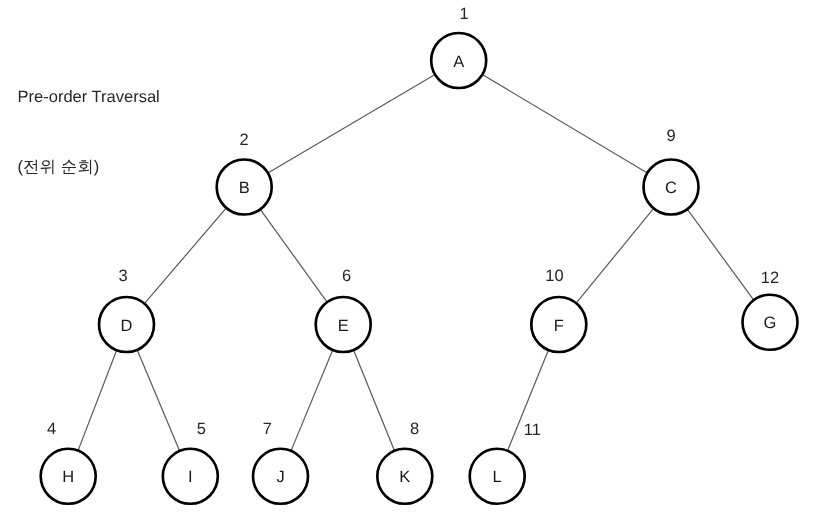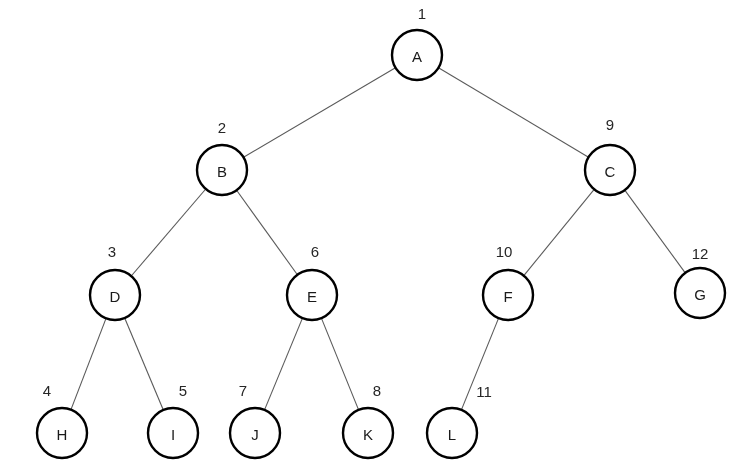--- a/index.html
+++ b/index.html
@@ -54,20 +54,22 @@
     font-size: 15px;
     fill: #262626;
     text-anchor: middle;
     dominant-baseline: central;
   }
 </style>
 </head>
 <body>
 
 <div class="title-block">
+  <span class="title-line">Pre-order Traversal</span>
+  <span class="title-line">(전위 순회)</span>
 </div>
 
 <svg id="canvas" viewBox="0 0 743 468">
   <g id="edges-layer">
       <line x1="395.4658524154049" y1="67.69962549860736" x2="243.53414758459508" y2="157.30037450139264" class="edge"></line>
       <line x1="438.4764975104969" y1="67.79687675495933" x2="588.523502489503" y2="157.20312324504067" class="edge"></line>
       <line x1="205.7427316645368" y1="188.99213590591498" x2="131.2572683354632" y2="276.007864094085" class="edge"></line>
       <line x1="236.6076181461269" y1="190.28835853628735" x2="297.3923818538731" y2="274.7116414637126" class="edge"></line>
       <line x1="594.1943835540189" y1="189.36962799752575" x2="523.8056164459811" y2="275.63037200247425" class="edge"></line>
       <line x1="624.7627498596054" y1="190.17575814146076" x2="685.2372501403946" y2="272.82424185853927" class="edge"></line>

